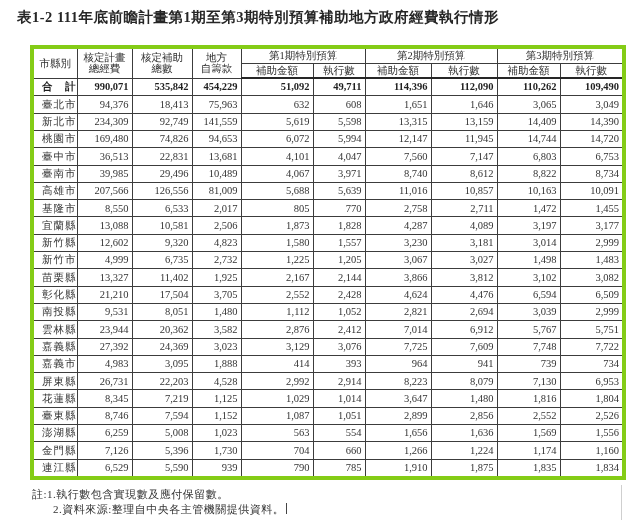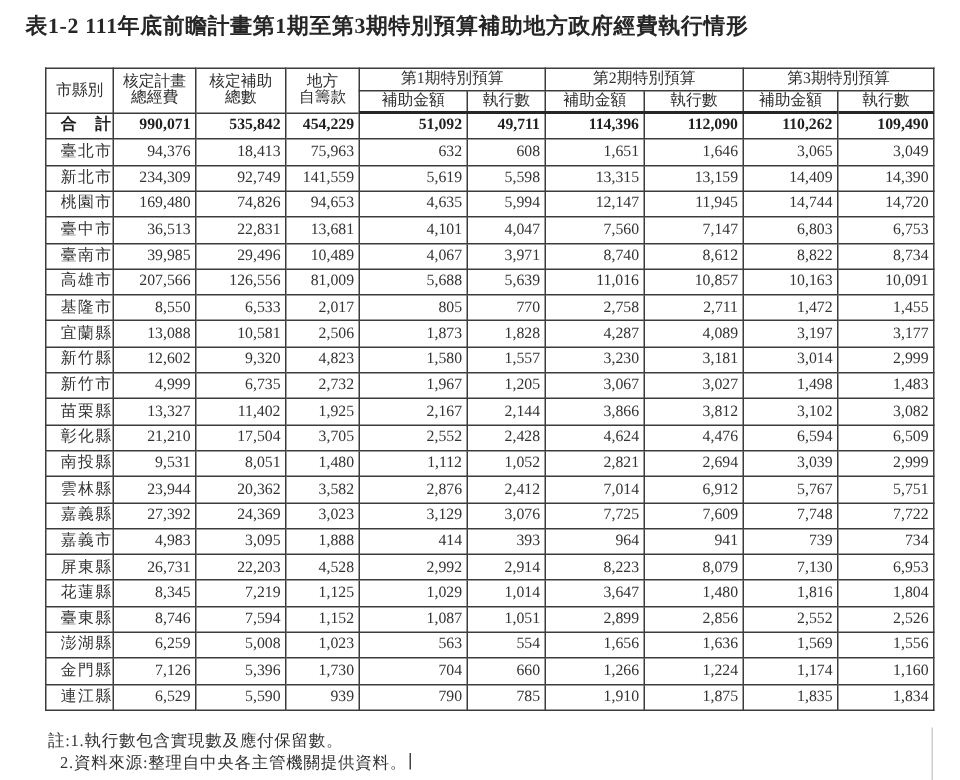--- a/index.html
+++ b/index.html
@@ -13,40 +13,40 @@
     position:absolute;top:8px;left:0;width:516px;text-align:center;
     font-size:14.5px;font-weight:bold;letter-spacing:.5px;color:#262626;
   }
   .unit-line{
     position:absolute;top:28px;left:30px;width:592px;text-align:right;
     font-size:11px;color:#3a3a3a;letter-spacing:.5px;
   }
   table.budget{
     position:absolute;top:45px;left:30px;
     border-collapse:collapse;table-layout:fixed;
-    border:1px solid #84cc16;
+    border:4px solid #84cc16;
     font-size:10.5px;color:#333;
   }
   .budget th,.budget td{
     border:1px solid #3c3c3c;padding:0 3px 0 0;overflow:hidden;
     font-weight:normal;line-height:1.1;
   }
   .budget thead th{
     text-align:center;padding:1px 1px;white-space:pre-line;
     font-size:10.5px;color:#2e2e2e;
   }
   .budget thead tr.sub-row th{border-bottom:2px solid #262626;}
   .budget td{height:16.3px;text-align:right;}
   .budget td.city{padding:0;letter-spacing:1px;}
   .budget tr.total-row td{font-weight:bold;color:#1f1f1f;}
   .notes{
     position:absolute;top:487px;left:32px;font-size:11px;color:#333;
     line-height:1.35;letter-spacing:.5px;
   }
-  .notes .line2{margin-left:8px;}
+  .notes .line2{margin-left:21px;}
   .caret{
     display:inline-block;width:1px;height:11px;background:#444;
     margin-left:2px;vertical-align:-1px;
   }
   .page-edge{
     position:absolute;left:621px;top:485px;width:1px;height:35px;
     background:#cfcfcf;
   }
 </style>
 </head>
@@ -126,21 +126,21 @@
       <td class="num">13,315</td>
       <td class="num">13,159</td>
       <td class="num">14,409</td>
       <td class="num">14,390</td>
     </tr>
         <tr>
       <td class="city">桃園市</td>
       <td class="num">169,480</td>
       <td class="num">74,826</td>
       <td class="num">94,653</td>
-      <td class="num">4,635</td>
+      <td class="num">6,072</td>
       <td class="num">5,994</td>
       <td class="num">12,147</td>
       <td class="num">11,945</td>
       <td class="num">14,744</td>
       <td class="num">14,720</td>
     </tr>
         <tr>
       <td class="city">臺中市</td>
       <td class="num">36,513</td>
       <td class="num">22,831</td>
@@ -210,21 +210,21 @@
       <td class="num">3,230</td>
       <td class="num">3,181</td>
       <td class="num">3,014</td>
       <td class="num">2,999</td>
     </tr>
         <tr>
       <td class="city">新竹市</td>
       <td class="num">4,999</td>
       <td class="num">6,735</td>
       <td class="num">2,732</td>
-      <td class="num">1,967</td>
+      <td class="num">1,225</td>
       <td class="num">1,205</td>
       <td class="num">3,067</td>
       <td class="num">3,027</td>
       <td class="num">1,498</td>
       <td class="num">1,483</td>
     </tr>
         <tr>
       <td class="city">苗栗縣</td>
       <td class="num">13,327</td>
       <td class="num">11,402</td>

